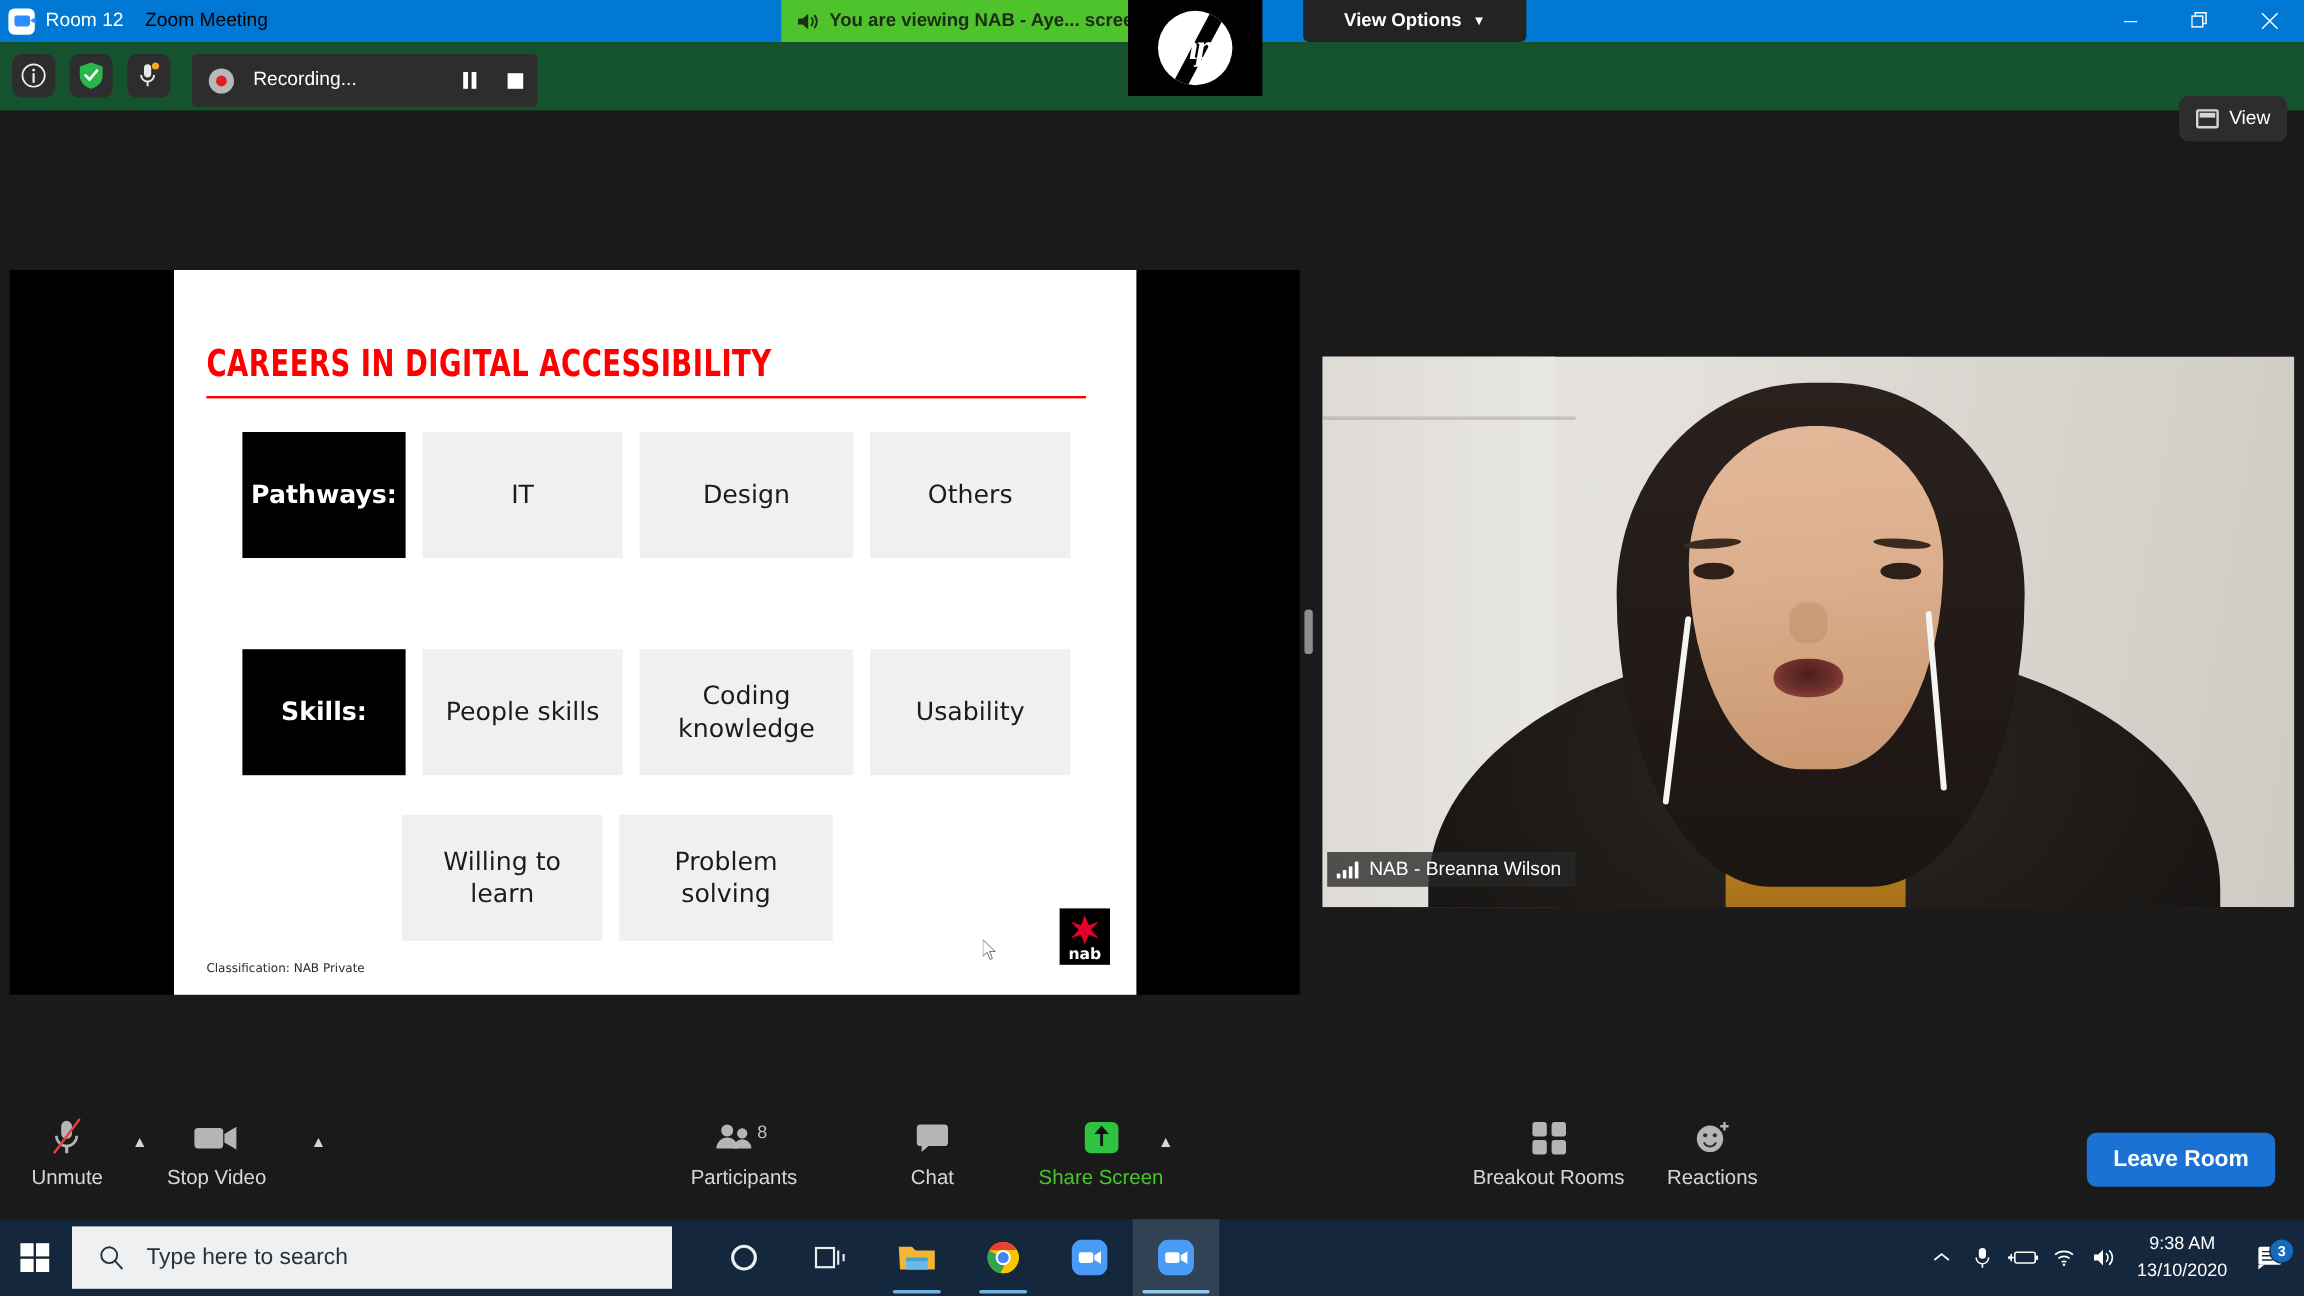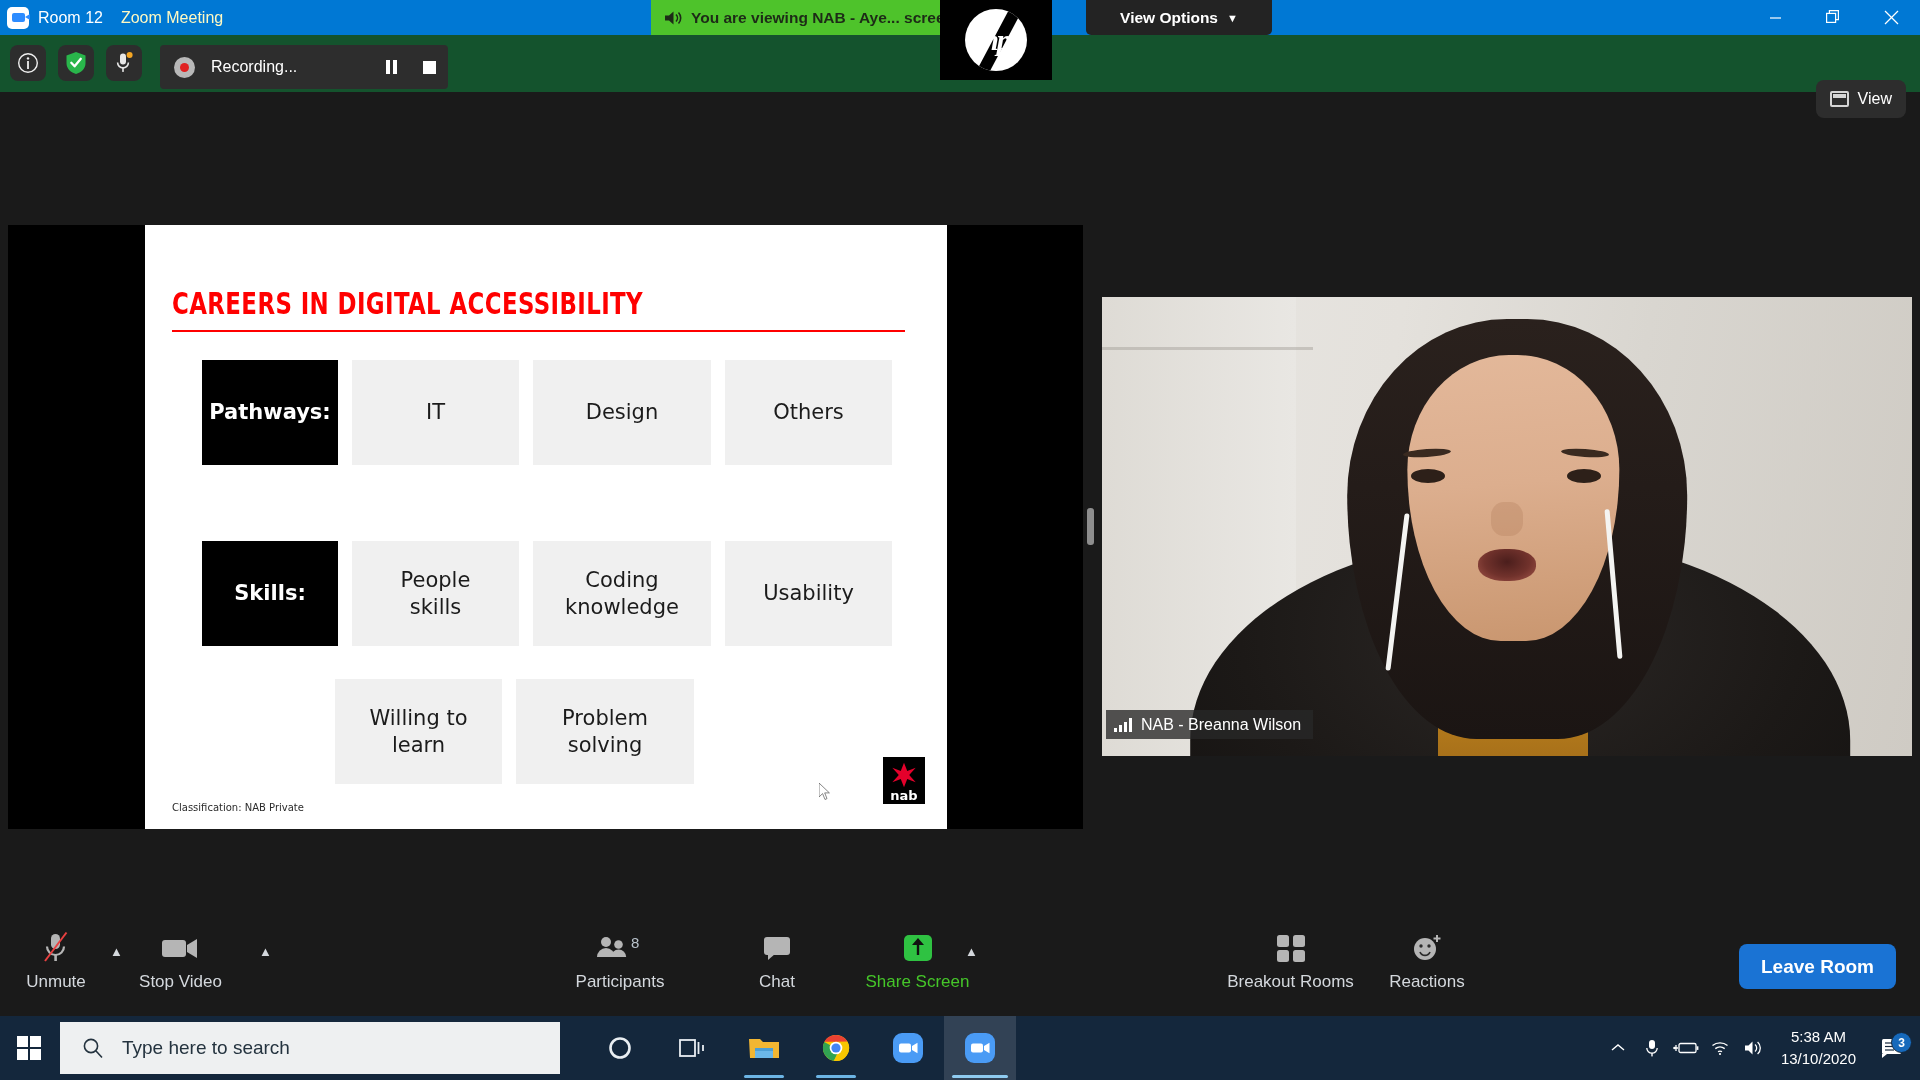--- a/index.html
+++ b/index.html
@@ -25,21 +25,21 @@
   .tb-appicon .cam {
     width: 13px; height: 9px; background: #2d8cff; border-radius: 2px;
     position: relative;
   }
   .tb-appicon .cam:after {
     content:""; position: absolute; right: -5px; top: 1px;
     border-top: 3.5px solid transparent; border-bottom: 3.5px solid transparent;
     border-right: 5px solid #2d8cff;
   }
   .tb-room { color: #fff; font-size: 16px; margin-right: 18px; }
-  .tb-title { color: #fef9c3; font-size: 16px; }
+  .tb-title { color: #000000; font-size: 16px; }
   .tb-controls {
     margin-left: auto; display: flex; height: 35px;
   }
   .tb-btn {
     width: 58px; height: 35px; display: flex; align-items: center;
     justify-content: center; color: #fff;
   }
   .tb-btn svg { display: block; }
 
   
@@ -148,21 +148,21 @@
     background: #ff0000;
   }
   .boxrow { position: absolute; display: flex; gap: 14px; }
   .row-pathways { left: 57px; top: 135px; }
   .row-skills   { left: 57px; top: 316px; }
   .row-skills2  { left: 190px; top: 454px; }
   .cell {
     width: 167px; height: 105px; background: #f0f0f0;
     display: flex; align-items: center; justify-content: center; text-align: center;
     color: #1b1b1b; font-size: 21px; line-height: 1.25;
-    font-family: "DejaVu Sans", sans-serif; padding: 0 20px;
+    font-family: "DejaVu Sans", sans-serif; padding: 0 7px;
   }
   .cell.dark { background: #000; color: #fff; font-weight: bold; width: 136px; }
   .cell.wide { width: 178px; }
   .classification {
     position: absolute; left: 27px; bottom: 16px;
     color: #2b2b2b; font-size: 10px;
     font-family: "DejaVu Sans", sans-serif;
   }
   .nab-badge {
     position: absolute; right: 22px; bottom: 25px; width: 42px; height: 47px;
@@ -691,21 +691,21 @@
         </svg>
       </div>
       <div class="tray-ico">
         <svg width="22" height="18" viewBox="0 0 22 18">
           <polygon points="2,6.5 5.5,6.5 9.5,2.5 9.5,15.5 5.5,11.5 2,11.5" fill="#fff"></polygon>
           <path d="M12,5.5 a4.5 4.5 0 0 1 0,7" fill="none" stroke="#fff" stroke-width="1.3"></path>
           <path d="M14.6,3 a8 8 0 0 1 0,12" fill="none" stroke="#fff" stroke-width="1.3"></path>
         </svg>
       </div>
       <div class="tray-clock">
-        <div>5:38 AM</div>
+        <div>9:38 AM</div>
         <div>13/10/2020</div>
       </div>
       <div class="tray-notif">
         <svg width="24" height="22" viewBox="0 0 24 22">
           <rect x="2" y="2" width="19" height="15" rx="1.5" fill="#fff"></rect>
           <polygon points="2,17 2,21 7,17" fill="#fff"></polygon>
           <line x1="5" y1="6" x2="18" y2="6" stroke="#14273c" stroke-width="1.2"></line>
           <line x1="5" y1="9.5" x2="18" y2="9.5" stroke="#14273c" stroke-width="1.2"></line>
           <line x1="5" y1="13" x2="14" y2="13" stroke="#14273c" stroke-width="1.2"></line>
         </svg>

